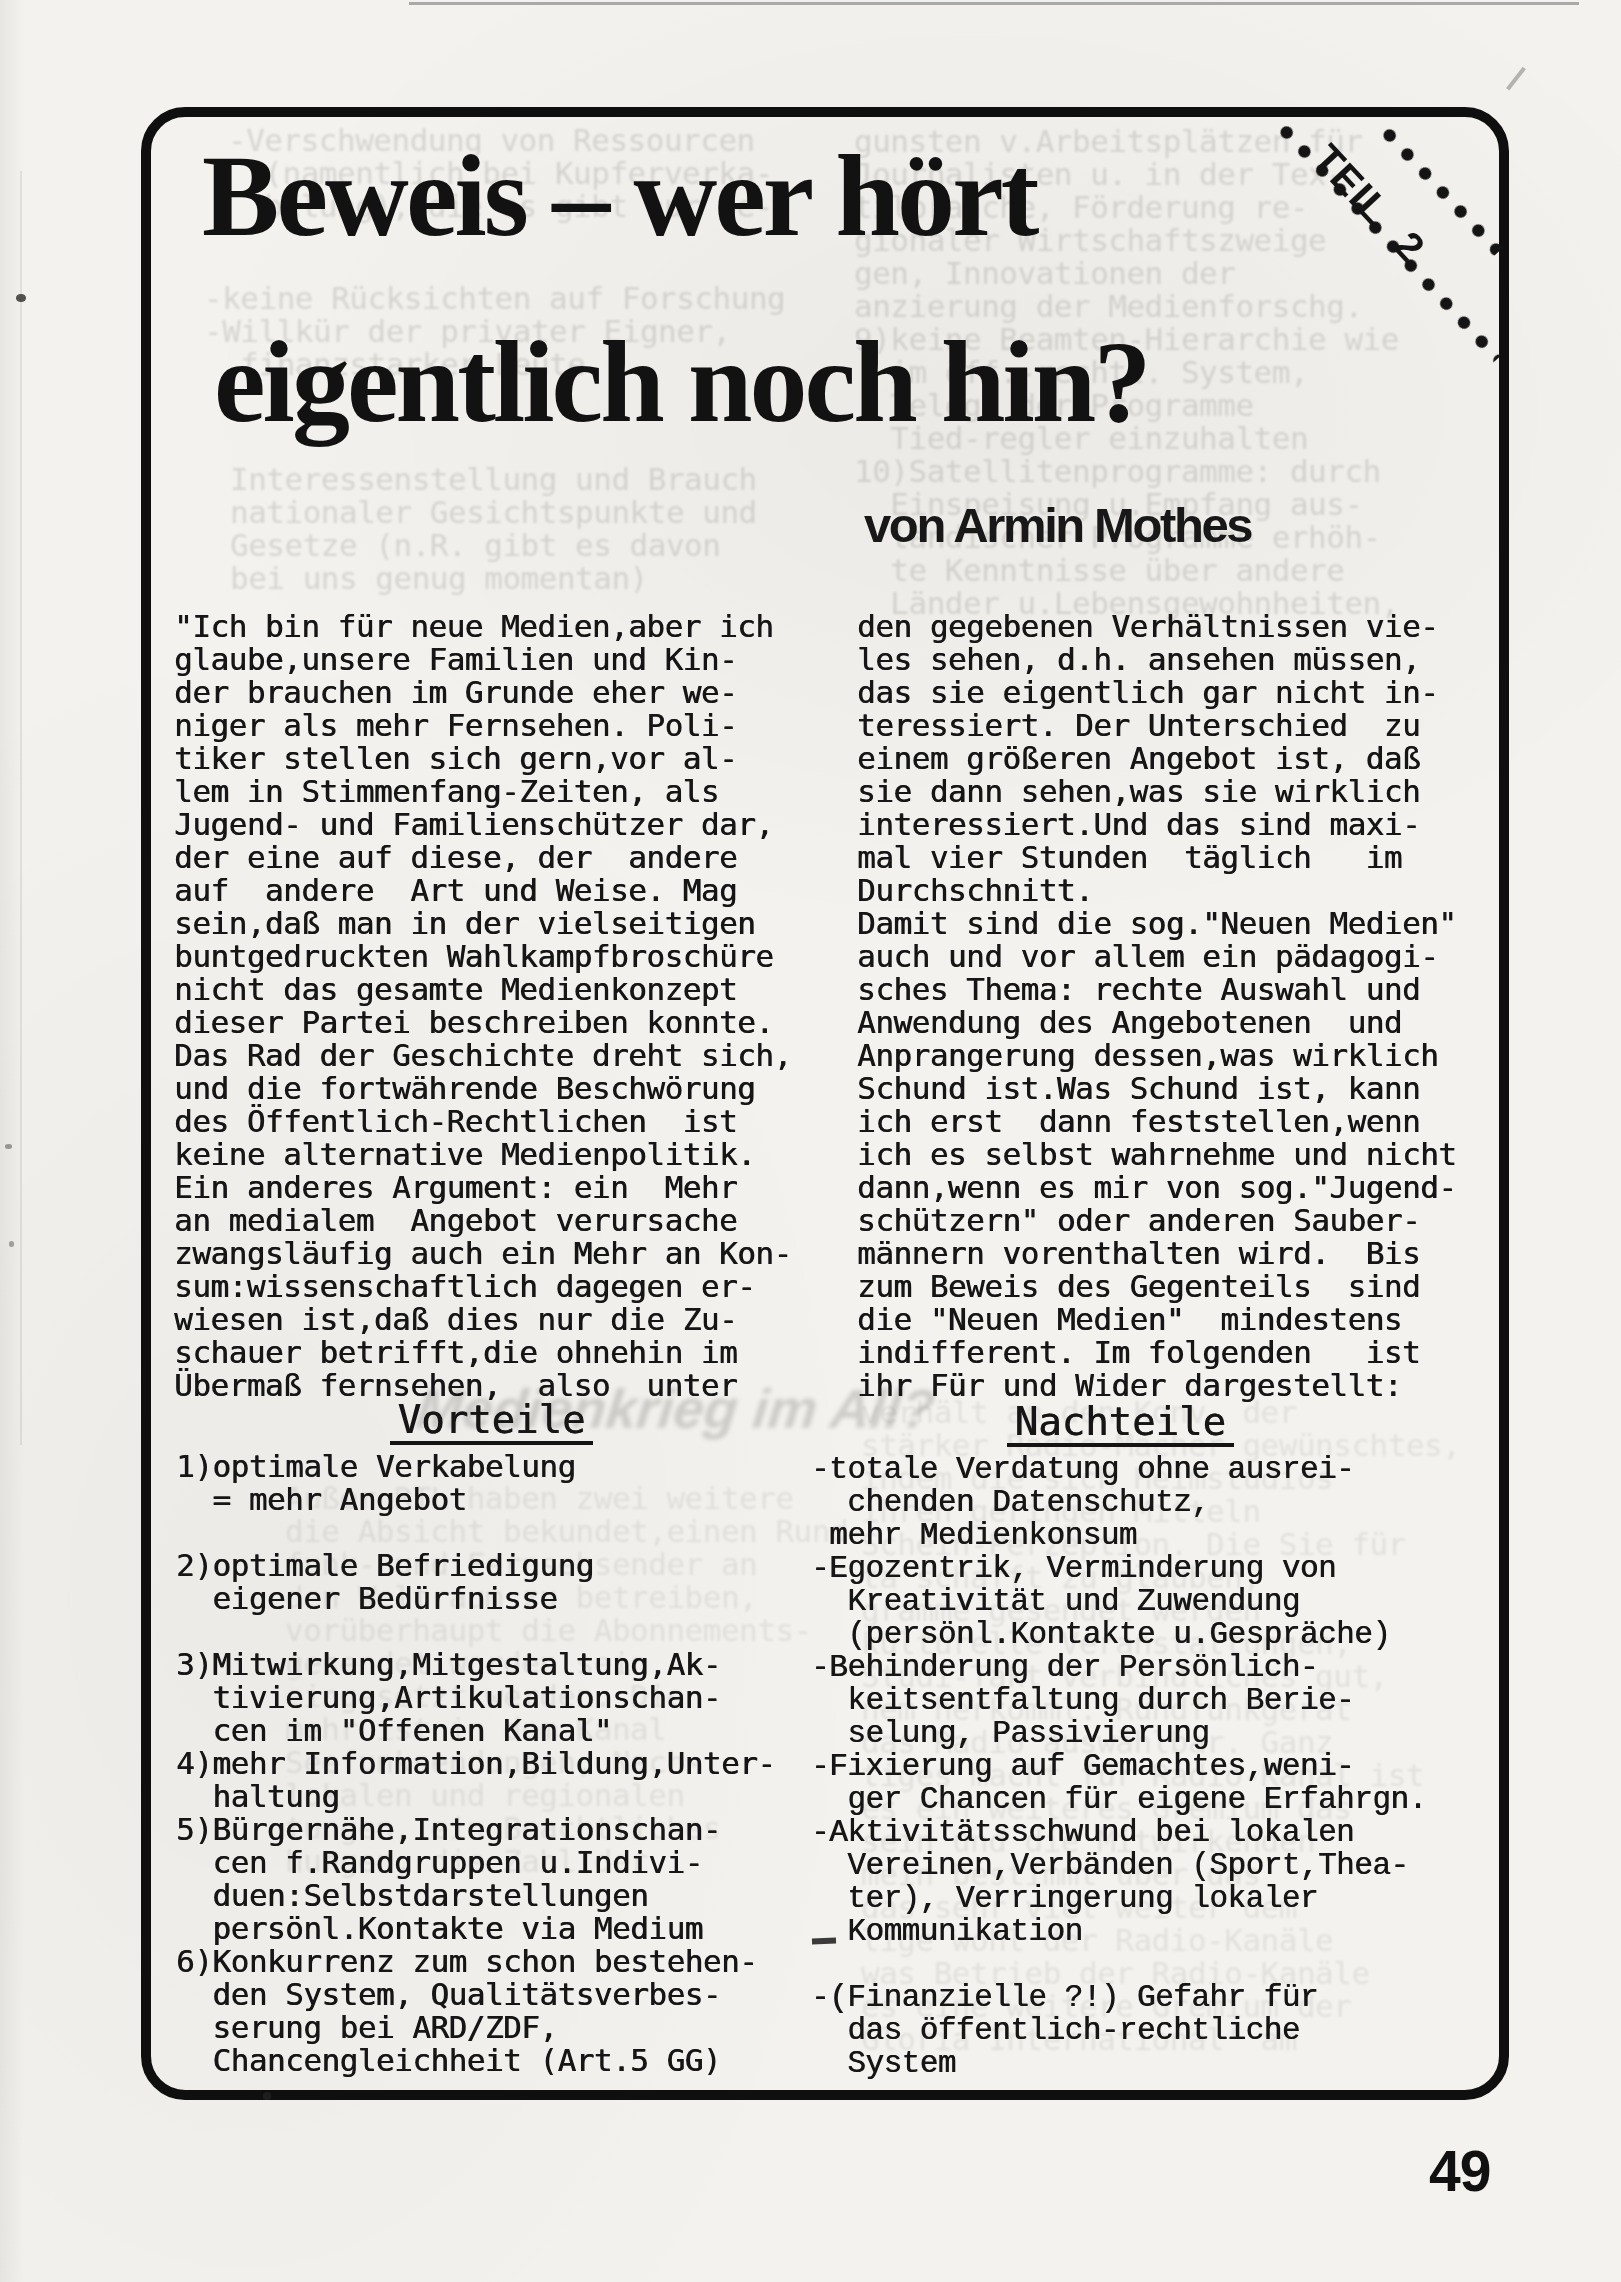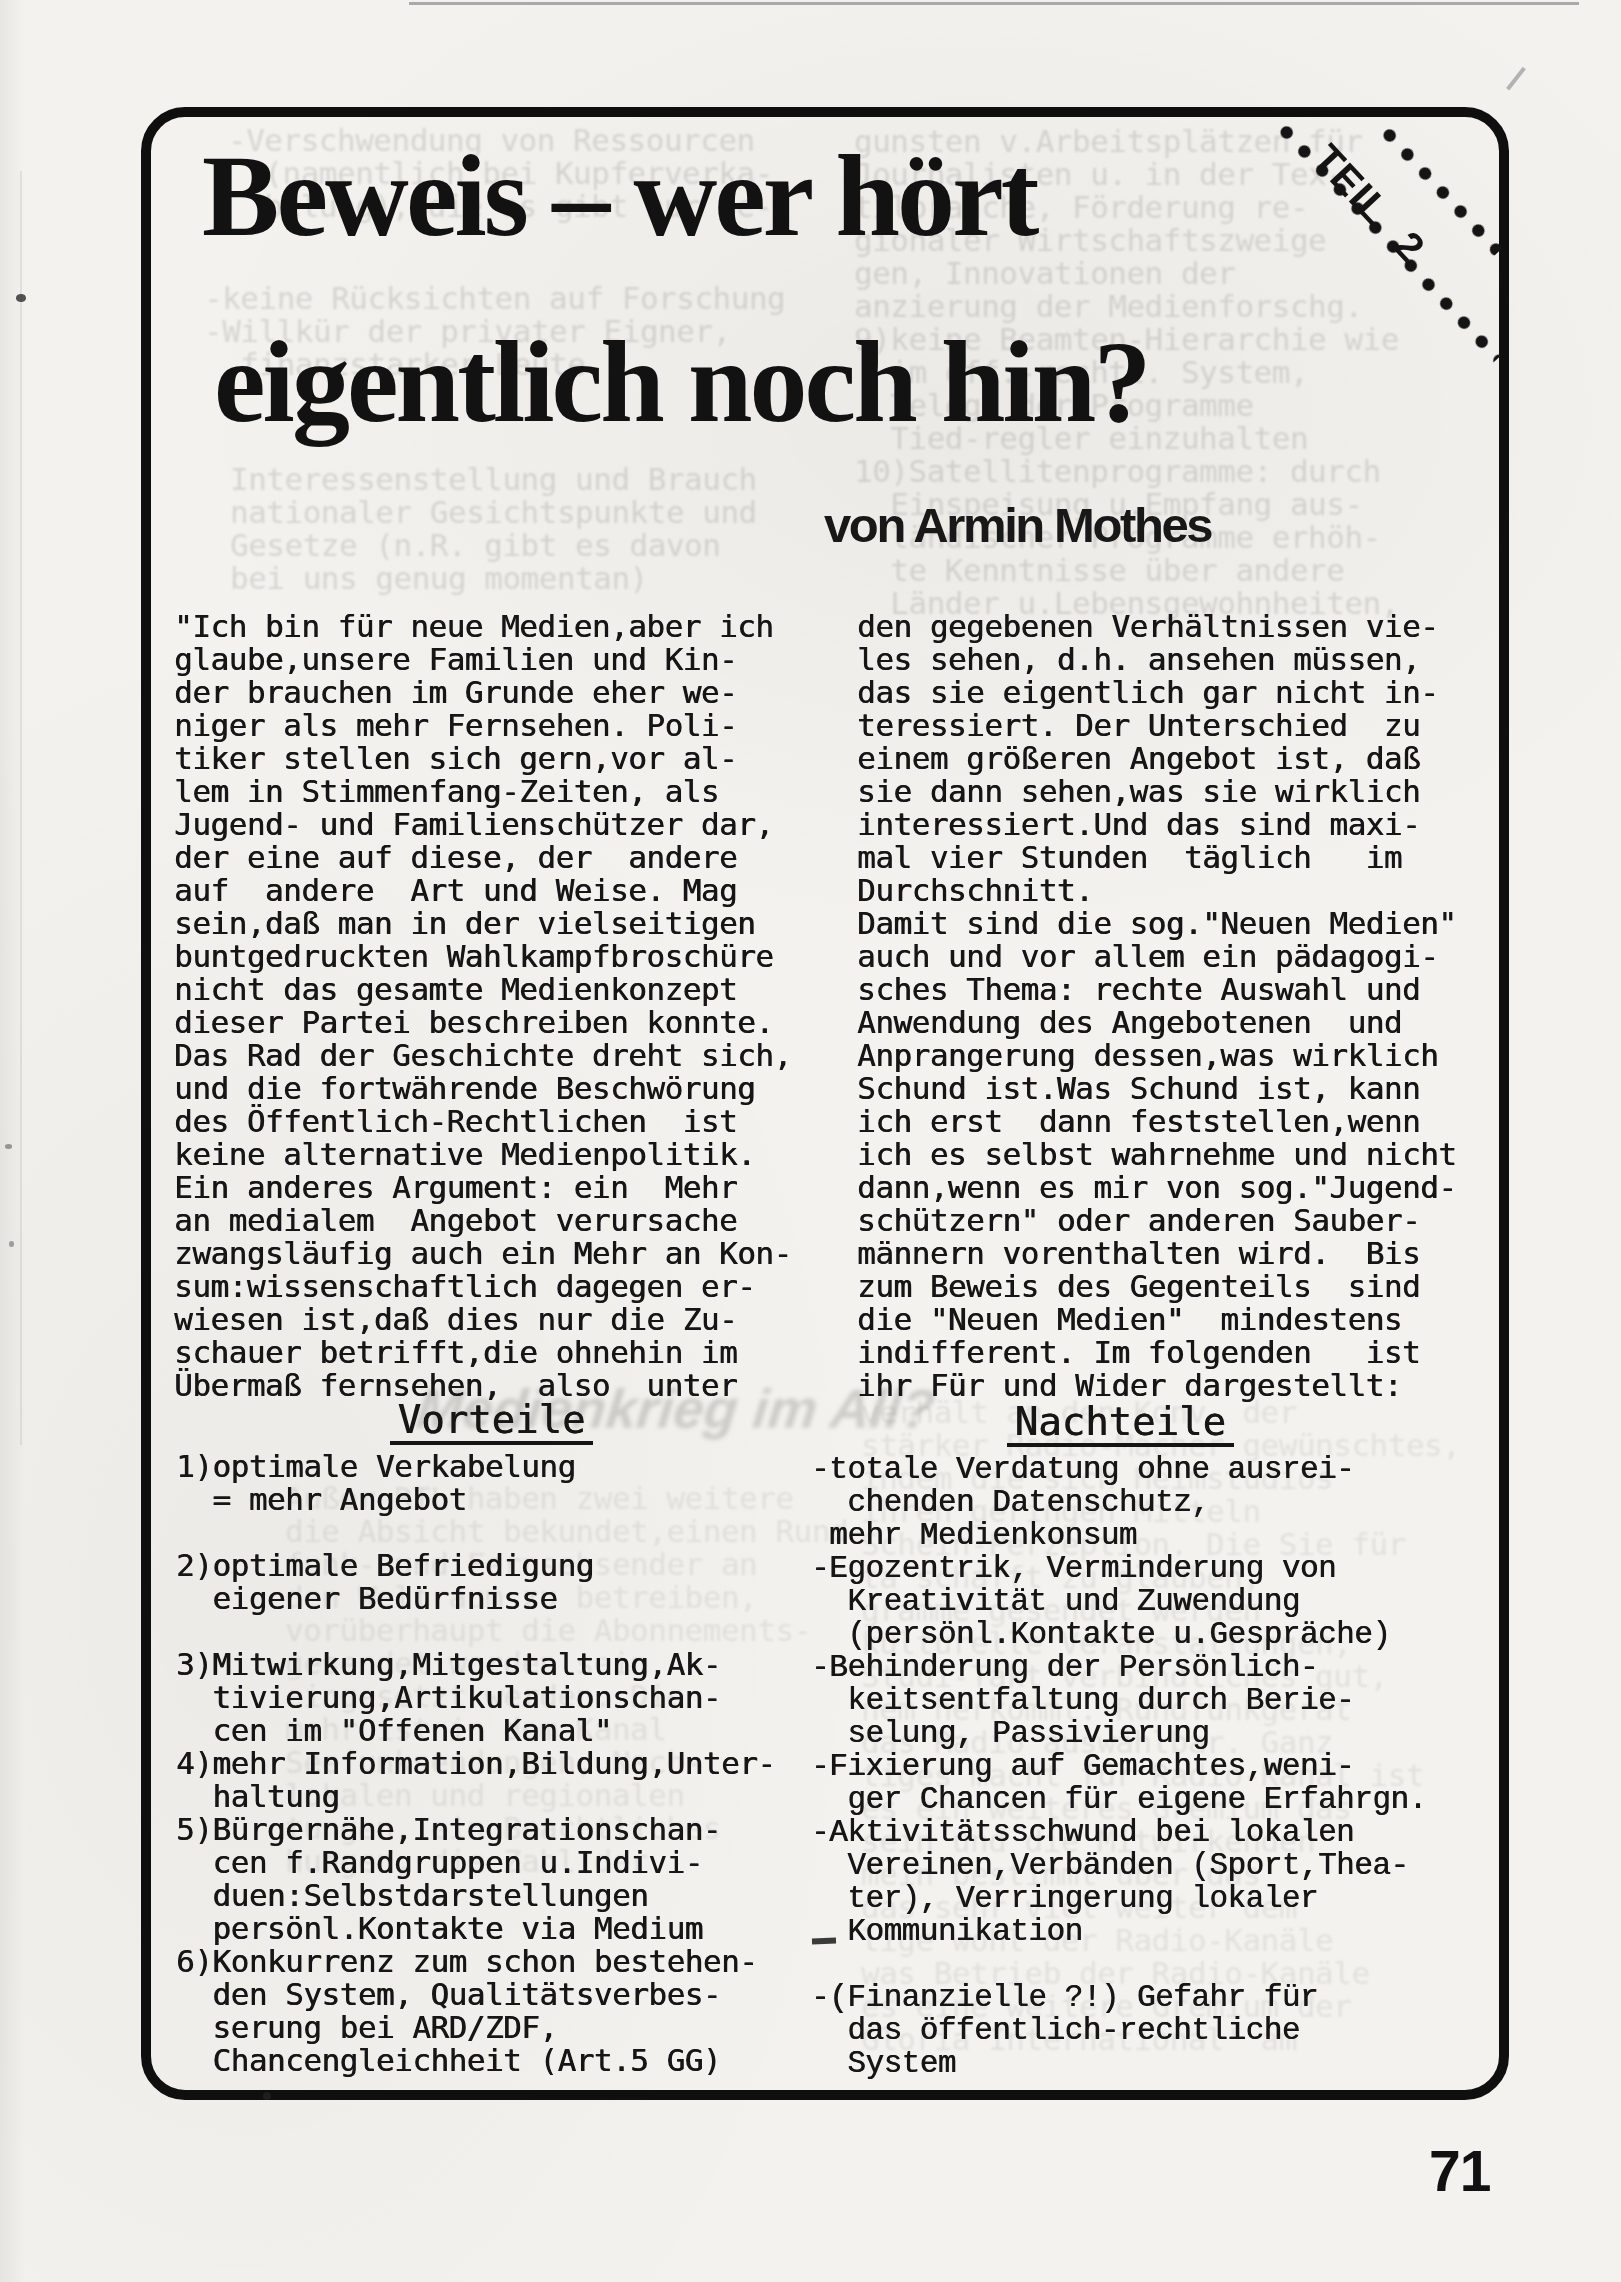--- a/index.html
+++ b/index.html
@@ -152,21 +152,21 @@
 
   <div class="box">
 
     <div class="dotline" style="left:1131px;top:3.8px;width:316px;"></div>
     <div class="dotline" style="left:1234px;top:6.7px;width:166px;"></div>
     <div class="badge-label" style="left:1186px;top:19px;">TEIL 2</div>
 
     <div class="title-line" style="left:51px;top:21px;">Beweis – wer hört</div>
     <div class="title-line" style="left:63px;top:207px;">eigentlich noch hin?</div>
 
-    <div class="byline" style="left:673px;top:380px;text-align:right;">von Armin Mothes</div>
+    <div class="byline" style="left:713px;top:380px;text-align:right;">von Armin Mothes</div>
 
     <div class="mono" style="left:23px;top:493px;">"Ich bin für neue Medien,aber ich
 glaube,unsere Familien und Kin-
 der brauchen im Grunde eher we-
 niger als mehr Fernsehen. Poli-
 tiker stellen sich gern,vor al-
 lem in Stimmenfang-Zeiten, als
 Jugend- und Familienschützer dar,
 der eine auf diese, der  andere
 auf  andere  Art und Weise. Mag
@@ -256,16 +256,16 @@
 
   <div class="artifact a-topline"></div>
   <div class="artifact a-crease"></div>
   <div class="artifact a-speck1"></div>
   <div class="artifact a-speck2"></div>
   <div class="artifact a-speck3"></div>
   <div class="artifact a-dash"></div>
   <div class="artifact a-dot"></div>
   <div class="artifact a-slash"></div>
 
-  <div class="pagenum">71</div>
+  <div class="pagenum">49</div>
 
 </div>
 
 
 </body></html>

